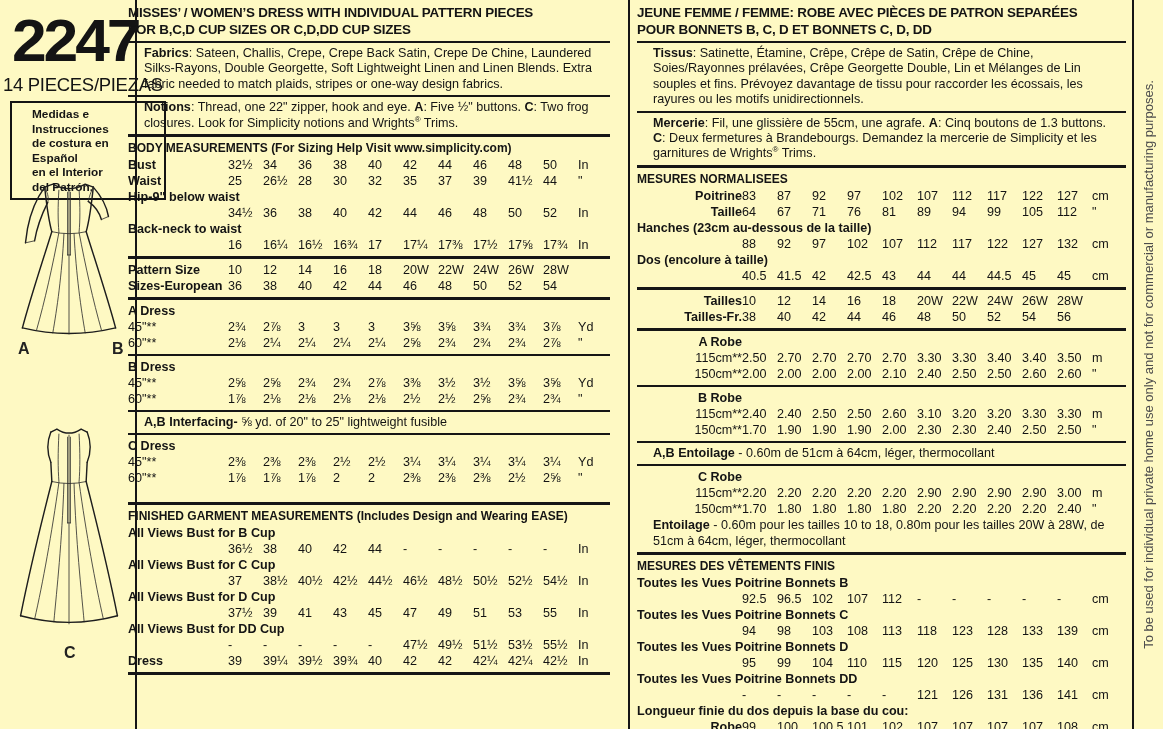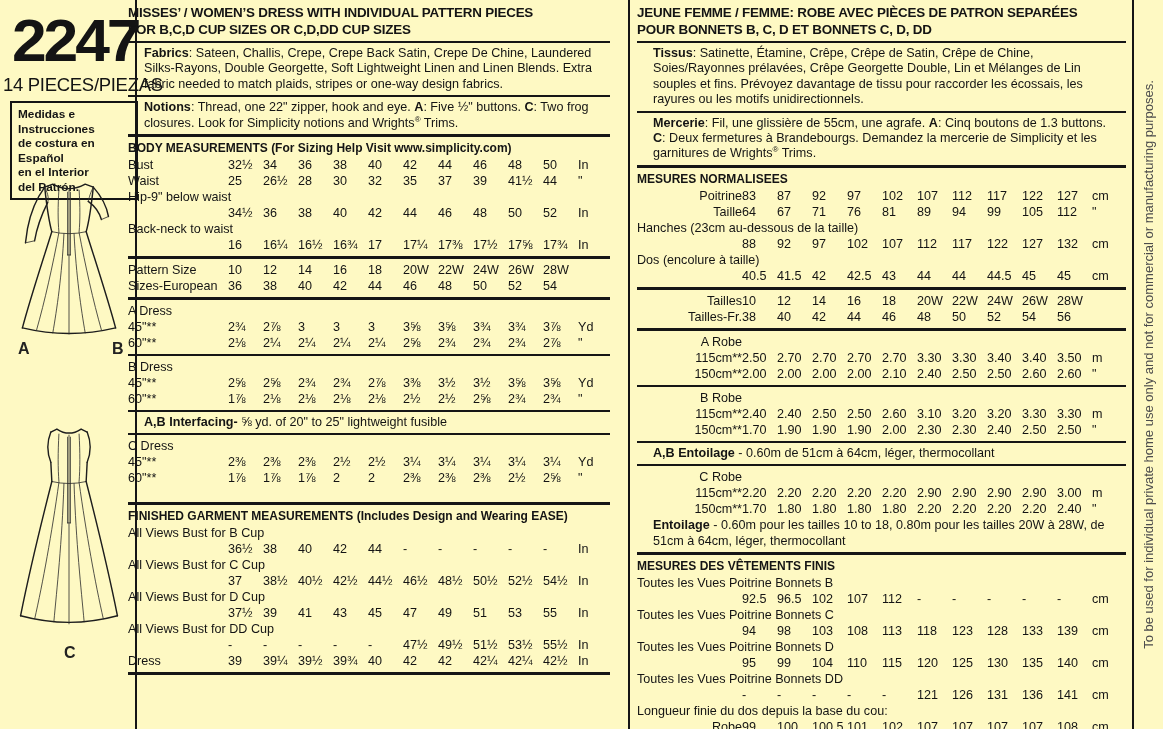--- a/index.html
+++ b/index.html
@@ -5,36 +5,36 @@
 <style>
   html,body{margin:0;padding:0;background:#e8e8e8;}
   .page{position:relative;width:1163px;height:729px;background:#fef9c3;
         font-family:"Liberation Sans",sans-serif;color:#141414;overflow:hidden;}
   .vline{position:absolute;top:0;bottom:0;width:2px;background:#151515;}
   
   .pattern-number{position:absolute;top:6px;left:12px;font-size:60px;font-weight:bold;
         letter-spacing:-3px;transform:scaleX(1.04);transform-origin:left;}
   .pieces{position:absolute;top:74px;left:3px;font-size:18.5px;letter-spacing:-0.3px;}
   .es-box{position:absolute;top:101px;left:10px;width:112px;border:2.5px solid #141414;
-        padding:4px 6px;font-weight:bold;font-size:11.8px;line-height:14.5px;}
+        padding:4px 20px;font-weight:bold;font-size:11.8px;line-height:14.5px;}
   .view-letter{position:absolute;font-size:16px;font-weight:bold;color:#222;}
   .sketch{position:absolute;}
   
   .col{position:absolute;top:4px;}
   .col-en{left:128px;width:482px;}
   .col-fr{left:637px;width:489px;}
   .btitle{font-weight:bold;font-size:13.4px;line-height:17px;letter-spacing:-0.2px;}
   .bheading{font-weight:bold;font-size:12px;line-height:17px;white-space:nowrap;}
   .bpara{font-size:12.6px;line-height:15.4px;margin:1px 16px;}
   .brow{display:flex;font-size:12.6px;line-height:16px;white-space:nowrap;}
   .lab{flex:none;min-width:100px;}
   .col-fr .lab{min-width:105px;text-align:right;}
   .cell{flex:none;width:35px;}
   .unit{flex:none;width:28px;}
-  .b{font-weight:normal;}
+  .b{font-weight:bold;}
   .rule{border-top:2px solid #161616;margin:3px 0;height:0;}
   .rule.thick{border-top-width:3.5px;}
   .bnote{font-size:10.3px;padding-top:3px;white-space:nowrap;}
   sup{font-size:8px;line-height:0;}
   
   .side-note{position:absolute;left:1134px;top:729px;width:729px;height:29px;
         transform:rotate(-90deg);transform-origin:0 0;line-height:29px;
         text-align:center;font-size:13px;color:#4c4c4c;}
   svg .ln{fill:none;stroke:#1d1d1d;stroke-width:1.4;stroke-linecap:round;stroke-linejoin:round;}
   svg .ln2{fill:none;stroke:#2a2a2a;stroke-width:0.8;stroke-linecap:round;stroke-linejoin:round;}

